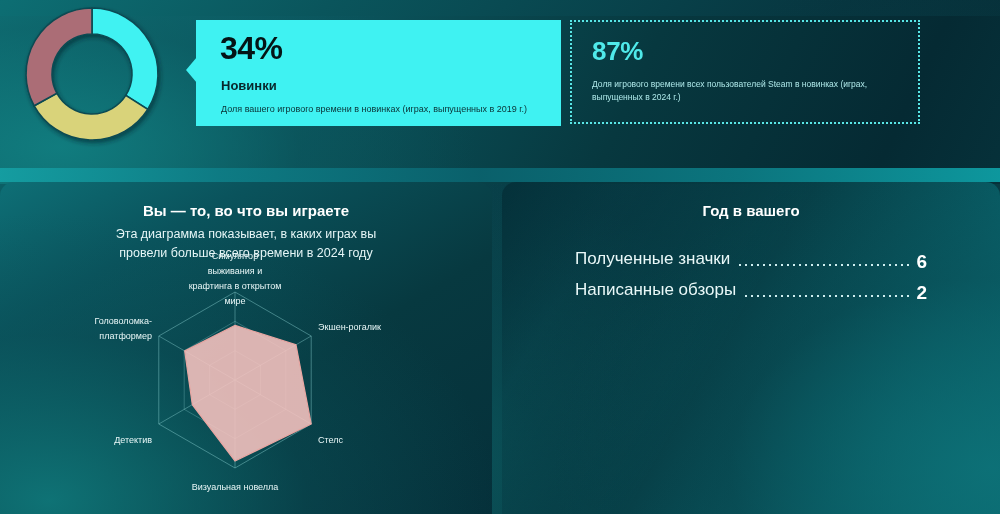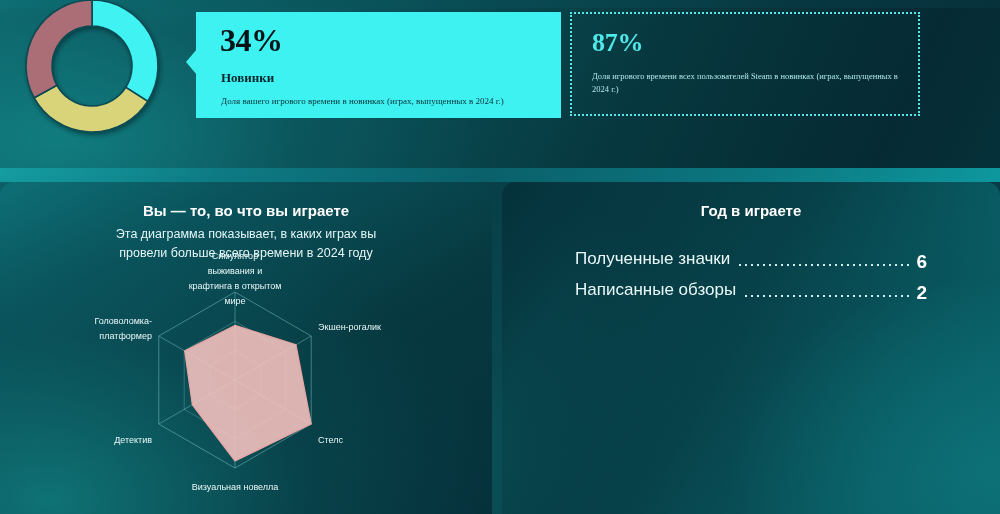--- a/index.html
+++ b/index.html
@@ -19,26 +19,25 @@
     overflow: hidden;
     background:
       radial-gradient(ellipse 900px 420px at 18% 92%, rgba(14,116,120,0.95) 0%, rgba(11,86,92,0.55) 42%, rgba(8,52,58,0.0) 78%),
       radial-gradient(ellipse 780px 520px at 100% 78%, rgba(13,110,116,0.85) 0%, rgba(9,66,74,0.4) 48%, rgba(6,40,48,0) 82%),
       linear-gradient(135deg, #0d6e73 0%, #0a555c 22%, #07353f 56%, #062c35 78%, #07343d 100%);
   }
 
   
   #top-band {
     position: absolute;
-    left: 0; top: 8px;
+    left: 0; top: 16px;
     width: 1000px; height: 168px;
     background:
       radial-gradient(ellipse 520px 260px at 6% 78%, rgba(17,126,128,0.9) 0%, rgba(12,88,94,0.42) 46%, rgba(8,50,58,0) 80%),
       linear-gradient(115deg, #0f757a 0%, #0b5a62 26%, #07383f 62%, #052a33 88%, #06313a 100%);
-    font-family: Liberation Serif, serif;
   }
 
   
   #donut-wrap {
     position: absolute;
     left: 8px; top: -26px;
     width: 168px; height: 168px;
   }
   #donut-wrap svg { display: block; }
 
@@ -227,21 +226,21 @@
           <path d="M -57.84,31.80 A 66,66 0 0,1 0.00,-66.00 L 0.00,-40.00 A 40,40 0 0,0 -35.05,19.27 Z" fill="#ab6d76" stroke="#0b4a52" stroke-width="1.6"></path>
         </g>
       </svg>
     </div>
 
     <div id="new-card">
       <div class="notch"></div>
       <div class="card-body">
         <div class="pct">34%</div>
         <div class="ttl">Новинки</div>
-        <div class="desc">Доля вашего игрового времени в новинках (играх, выпущенных в 2024 г.)</div>
+        <div class="desc">Доля вашего игрового времени в новинках (играх, выпущенных в 2019 г.)</div>
       </div>
     </div>
 
     <div id="steam-card">
       <div class="pct">87%</div>
       <div class="desc">Доля игрового времени всех пользователей Steam в новинках (играх, выпущенных в 2024 г.)</div>
     </div>
   </div>
 
   <div id="divider"></div>
@@ -281,21 +280,21 @@
           <text class="radar-label" text-anchor="middle" x="235" y="238">Визуальная новелла</text>
           <text class="radar-label" text-anchor="end" x="152" y="191">Детектив</text>
           <text class="radar-label" text-anchor="end" x="152" y="72">Головоломка-</text>
           <text class="radar-label" text-anchor="end" x="152" y="87">платформер</text>
         </g>
       </svg>
     </div>
   </div>
 
   <div id="panel-right">
-    <div class="panel-title">Год в играете</div>
+    <div class="panel-title">Год в вашего</div>
 
     <div id="stats">
       <div class="stat-row">
         <span class="stat-label">Полученные значки</span>
         <span class="stat-dots"></span>
         <span class="stat-value">6</span>
       </div>
       <div class="stat-row">
         <span class="stat-label">Написанные обзоры</span>
         <span class="stat-dots"></span>

